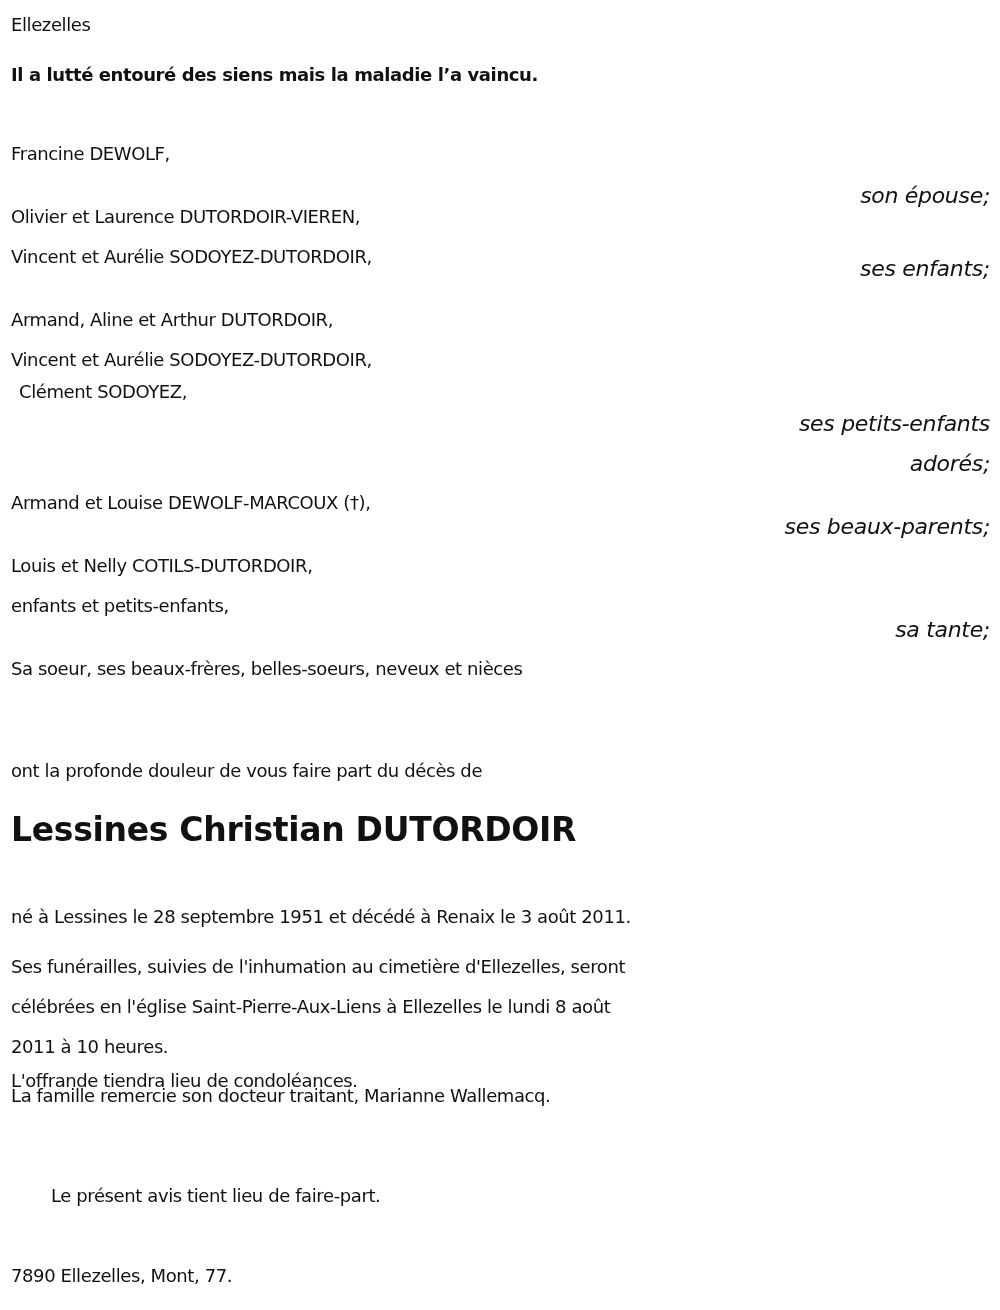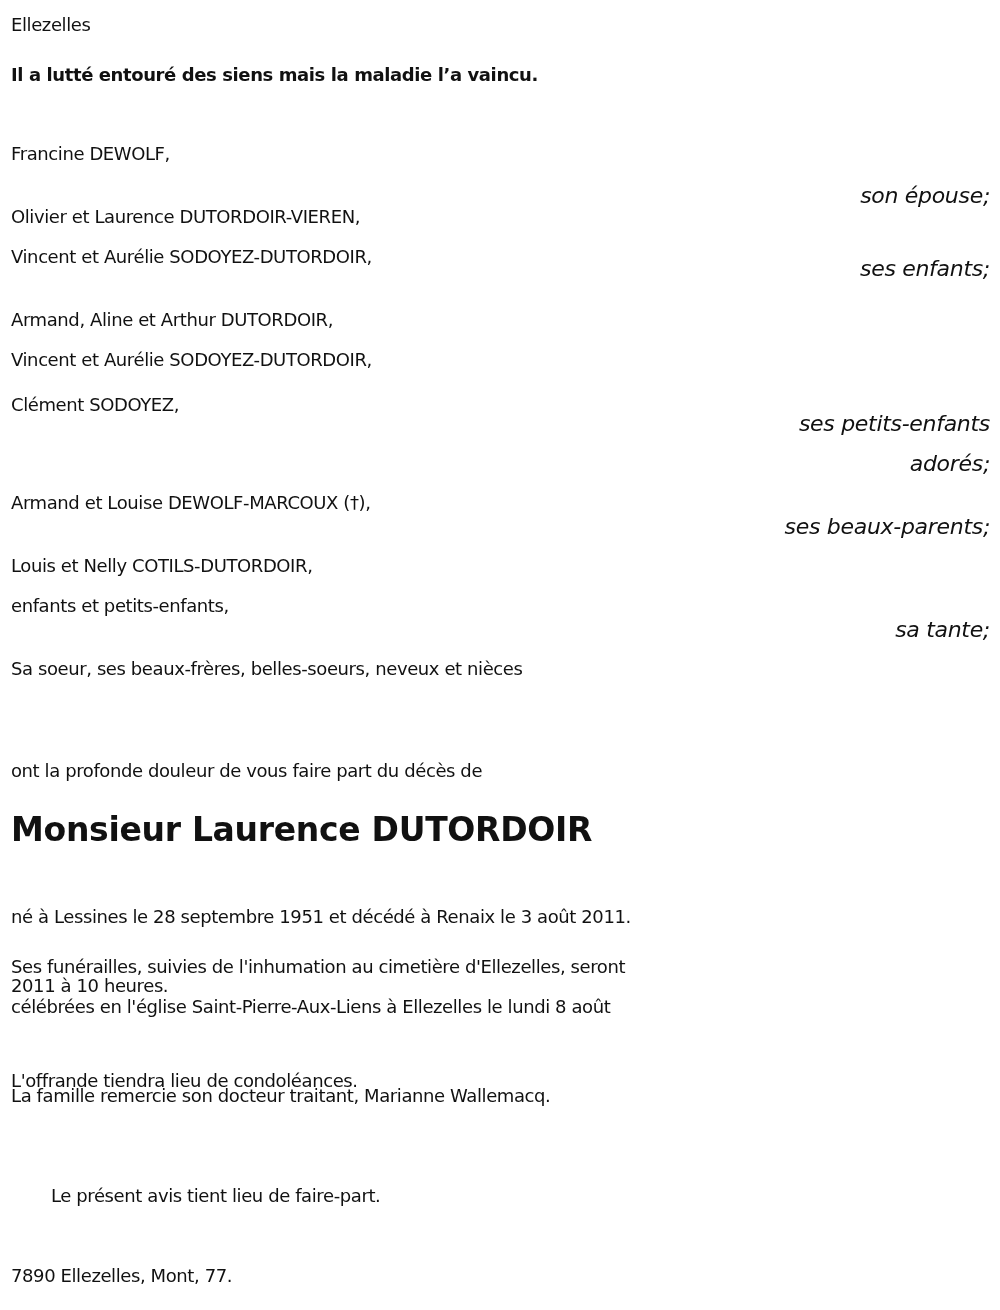--- a/index.html
+++ b/index.html
@@ -28,39 +28,39 @@
 
   <div class="line" style="top:139px;">Francine DEWOLF,</div>
   <div class="role" style="top:164px;margin-top:18px;">son épouse;</div>
 
   <div class="line" style="top:202px;">Olivier et Laurence DUTORDOIR-VIEREN,</div>
   <div class="line" style="top:242px;">Vincent et Aurélie SODOYEZ-DUTORDOIR,</div>
   <div class="role" style="top:255px;">ses enfants;</div>
 
   <div class="line" style="top:305px;">Armand, Aline et Arthur DUTORDOIR,</div>
   <div class="line" style="top:345px;">Vincent et Aurélie SODOYEZ-DUTORDOIR,</div>
-  <div class="line" style="top:390px;">Clément SODOYEZ,</div>
+  <div class="line" style="top:377px;margin-left:8px;">Clément SODOYEZ,</div>
   <div class="role" style="top:410px;">ses petits-enfants</div>
   <div class="role" style="top:450px;">adorés;</div>
 
   <div class="line" style="top:488px;">Armand et Louise DEWOLF-MARCOUX (†),</div>
   <div class="role" style="top:513px;">ses beaux-parents;</div>
 
   <div class="line" style="top:551px;">Louis et Nelly COTILS-DUTORDOIR,</div>
   <div class="line" style="top:591px;">enfants et petits-enfants,</div>
   <div class="role" style="top:616px;">sa tante;</div>
 
   <div class="line" style="top:654px;">Sa soeur, ses beaux-frères, belles-soeurs, neveux et nièces</div>
 
   <div class="line" style="top:734px;margin-top:22px;">ont la profonde douleur de vous faire part du décès de</div>
 
-  <div class="line title" style="top:810px;">Monsieur Laurence DUTORDOIR</div>
+  <div class="line title" style="top:810px;">Lessines Christian DUTORDOIR</div>
 
   <div class="line" style="top:902px;">né à Lessines le 28 septembre 1951 et décédé à Renaix le 3 août 2011.</div>
   <div class="line" style="top:952px;">Ses funérailles, suivies de l'inhumation au cimetière d'Ellezelles, seront</div>
   <div class="line" style="top:992px;">célébrées en l'église Saint-Pierre-Aux-Liens à Ellezelles le lundi 8 août</div>
-  <div class="line" style="top:971px;">2011 à 10 heures.</div>
+  <div class="line" style="top:1032px;">2011 à 10 heures.</div>
   <div class="line" style="top:1081px;">La famille remercie son docteur traitant, Marianne Wallemacq.</div>
   <div class="line" style="top:1066px;">L'offrande tiendra lieu de condoléances.</div>
   <div class="line" style="top:1181px;margin-left:40px;">Le présent avis tient lieu de faire-part.</div>
 
   <div class="line" style="top:1261px;">7890 Ellezelles, Mont, 77.</div>
 </div>
 
 </body></html>

